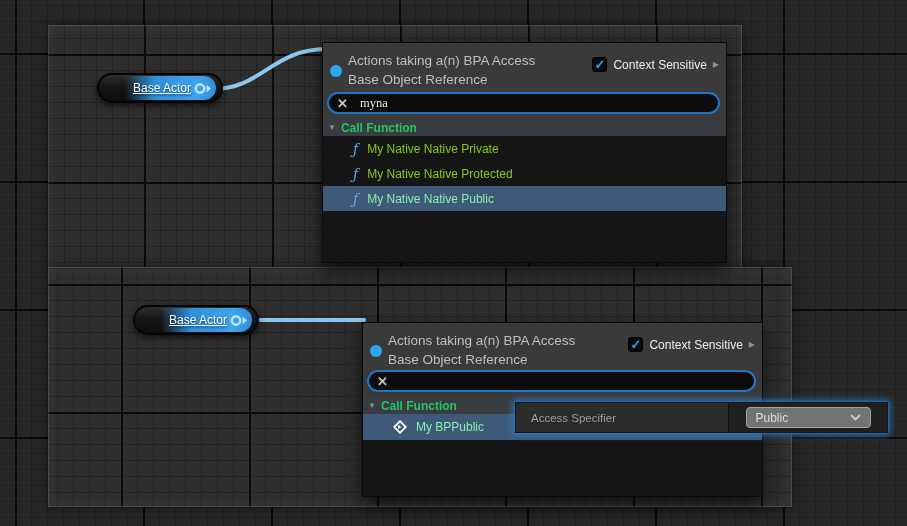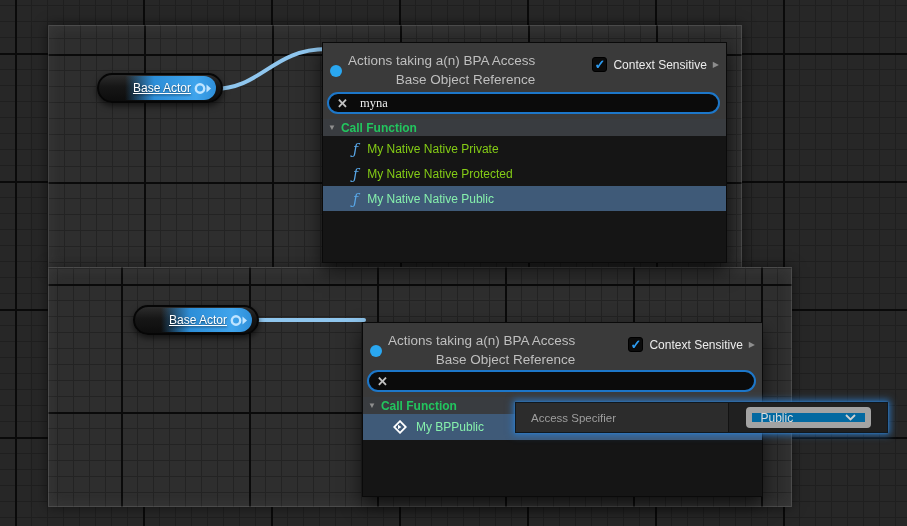--- a/index.html
+++ b/index.html
@@ -58,21 +58,21 @@
     position:absolute;z-index:4;display:flex;flex-direction:column;
     border:1px solid #0a0a0a;box-shadow:0 8px 18px rgba(0,0,0,.65);
     box-sizing:border-box;
   }
   #menu1{left:322px;top:42px;width:405px;height:221px;}
   #menu2{left:362px;top:322px;width:401px;height:175px;}
   .menu-header{position:relative;background:#3a3a3a;flex:0 0 auto;}
   #menu1 .menu-header{height:76px;}
   #menu2 .menu-header{height:74px;}
   .pin-dot{position:absolute;left:7px;top:22px;width:12px;height:12px;border-radius:50%;background:#2aa7f0;}
-  .menu-title{position:absolute;left:25px;top:8px;color:#bfbfbf;font-size:13.5px;line-height:19px;white-space:nowrap;text-align:right;}
+  .menu-title{position:absolute;left:25px;top:8px;color:#bfbfbf;font-size:13.5px;line-height:19px;white-space:nowrap;}
   .ctx{position:absolute;right:7px;top:14px;display:flex;align-items:center;gap:6px;}
   .checkbox{width:15px;height:15px;background:#0b0b0b;border:1px solid #000;border-radius:3px;
     display:flex;align-items:center;justify-content:center;box-sizing:border-box;}
   .checkbox .check{color:#2d9bf0;font-size:13px;font-weight:bold;line-height:1;margin-top:-1px;}
   .ctx-label{color:#ececec;font-size:12px;}
   .expander{color:#8d8d8d;font-size:8px;}
   .search-pill{
     position:absolute;left:4px;right:6px;bottom:5px;height:22px;
     background:#0b0b0b;border:2px solid #1d77c9;border-radius:13px;
     display:flex;align-items:center;box-sizing:border-box;padding:0 8px;
@@ -98,21 +98,21 @@
   #tooltip{
     position:absolute;left:515px;top:402px;width:373px;height:31px;z-index:5;
     display:flex;box-sizing:border-box;border:1px solid #10181f;
     box-shadow:0 0 7px 2px rgba(45,125,205,.85), 0 0 2px #2d86d2;
   }
   .tip-left{flex:0 0 213px;background:#2c2c2c;display:flex;align-items:center;padding-left:15px;
     border-right:1px solid #121212;box-sizing:border-box;}
   .tip-label{color:#9e9e9e;font-size:11.5px;}
   .tip-right{flex:1;background:#202020;display:flex;align-items:center;justify-content:center;}
   .dropdown{
-    width:125px;height:21px;background:#0369a1;border:6px solid #a3a3a3;border-radius:4px;
+    width:125px;height:21px;background:#737373;border:1px solid #a3a3a3;border-radius:4px;
     display:flex;align-items:center;justify-content:space-between;
     padding:0 9px;box-sizing:border-box;
   }
   .dropdown-value{color:#dcdcdc;font-size:12px;}
 </style>
 </head>
 <body>
 
 <div class="panel" id="panel1"></div>
 <div class="panel" id="panel2"></div>

